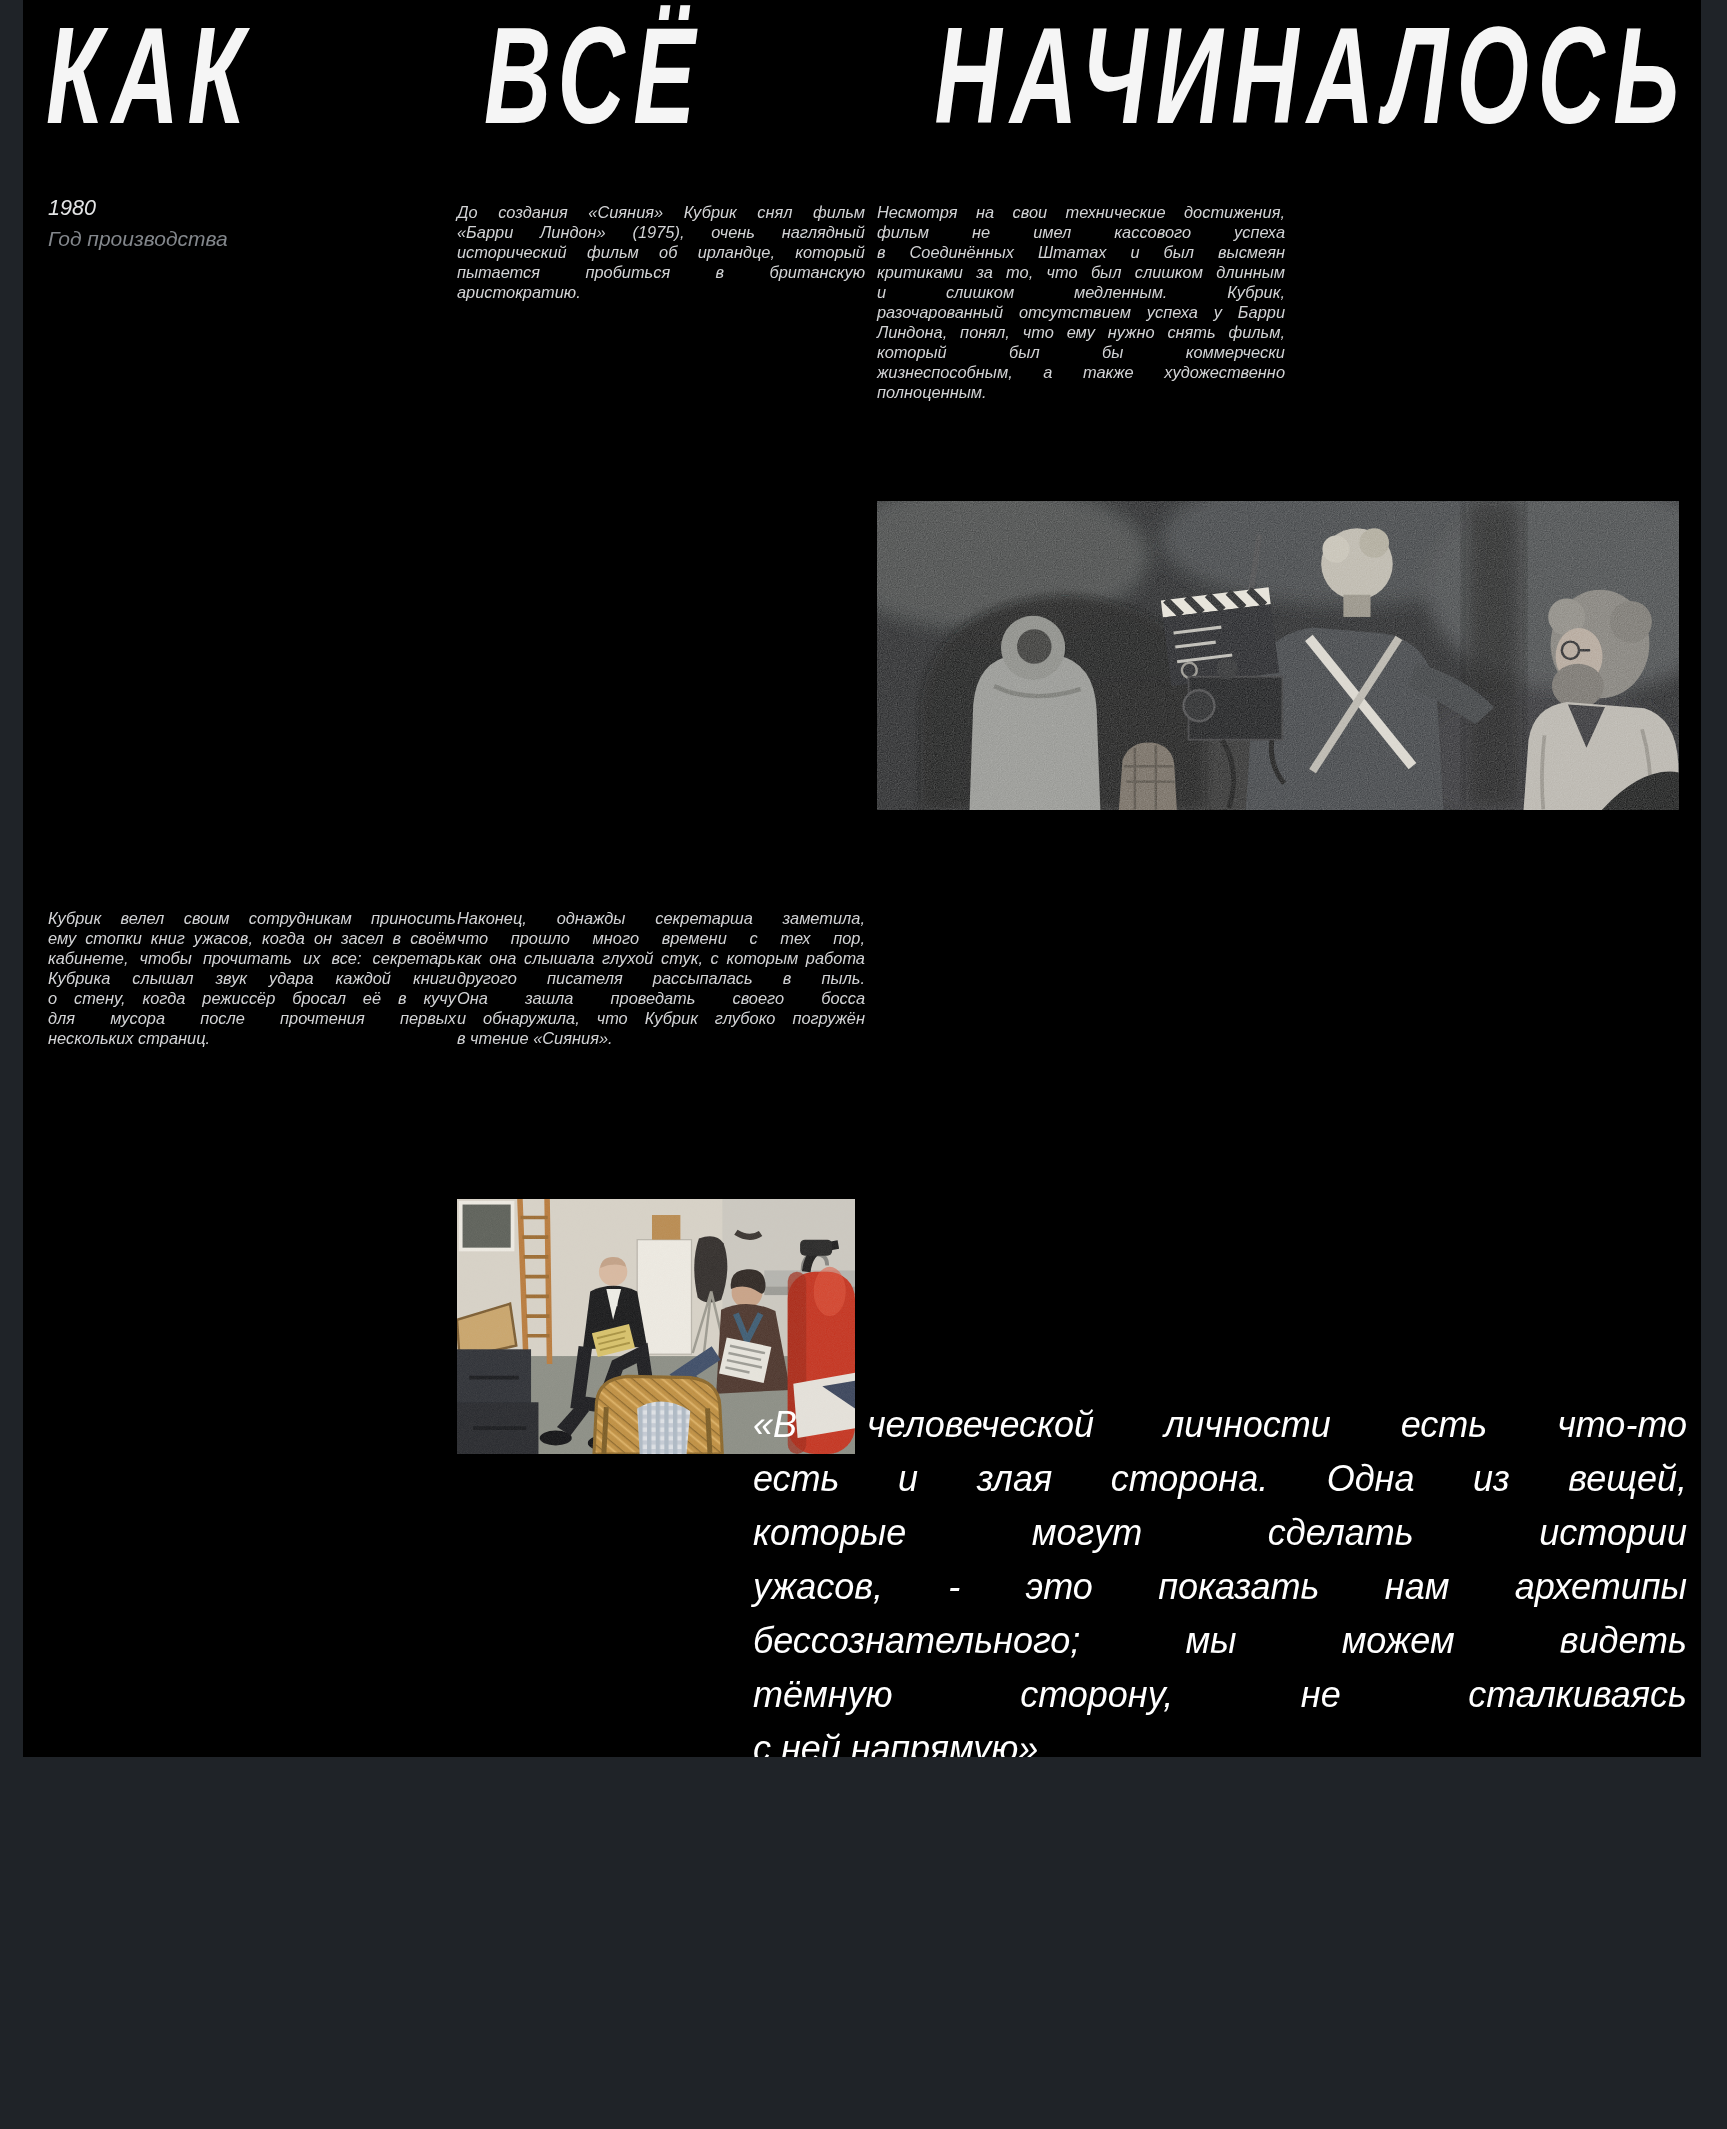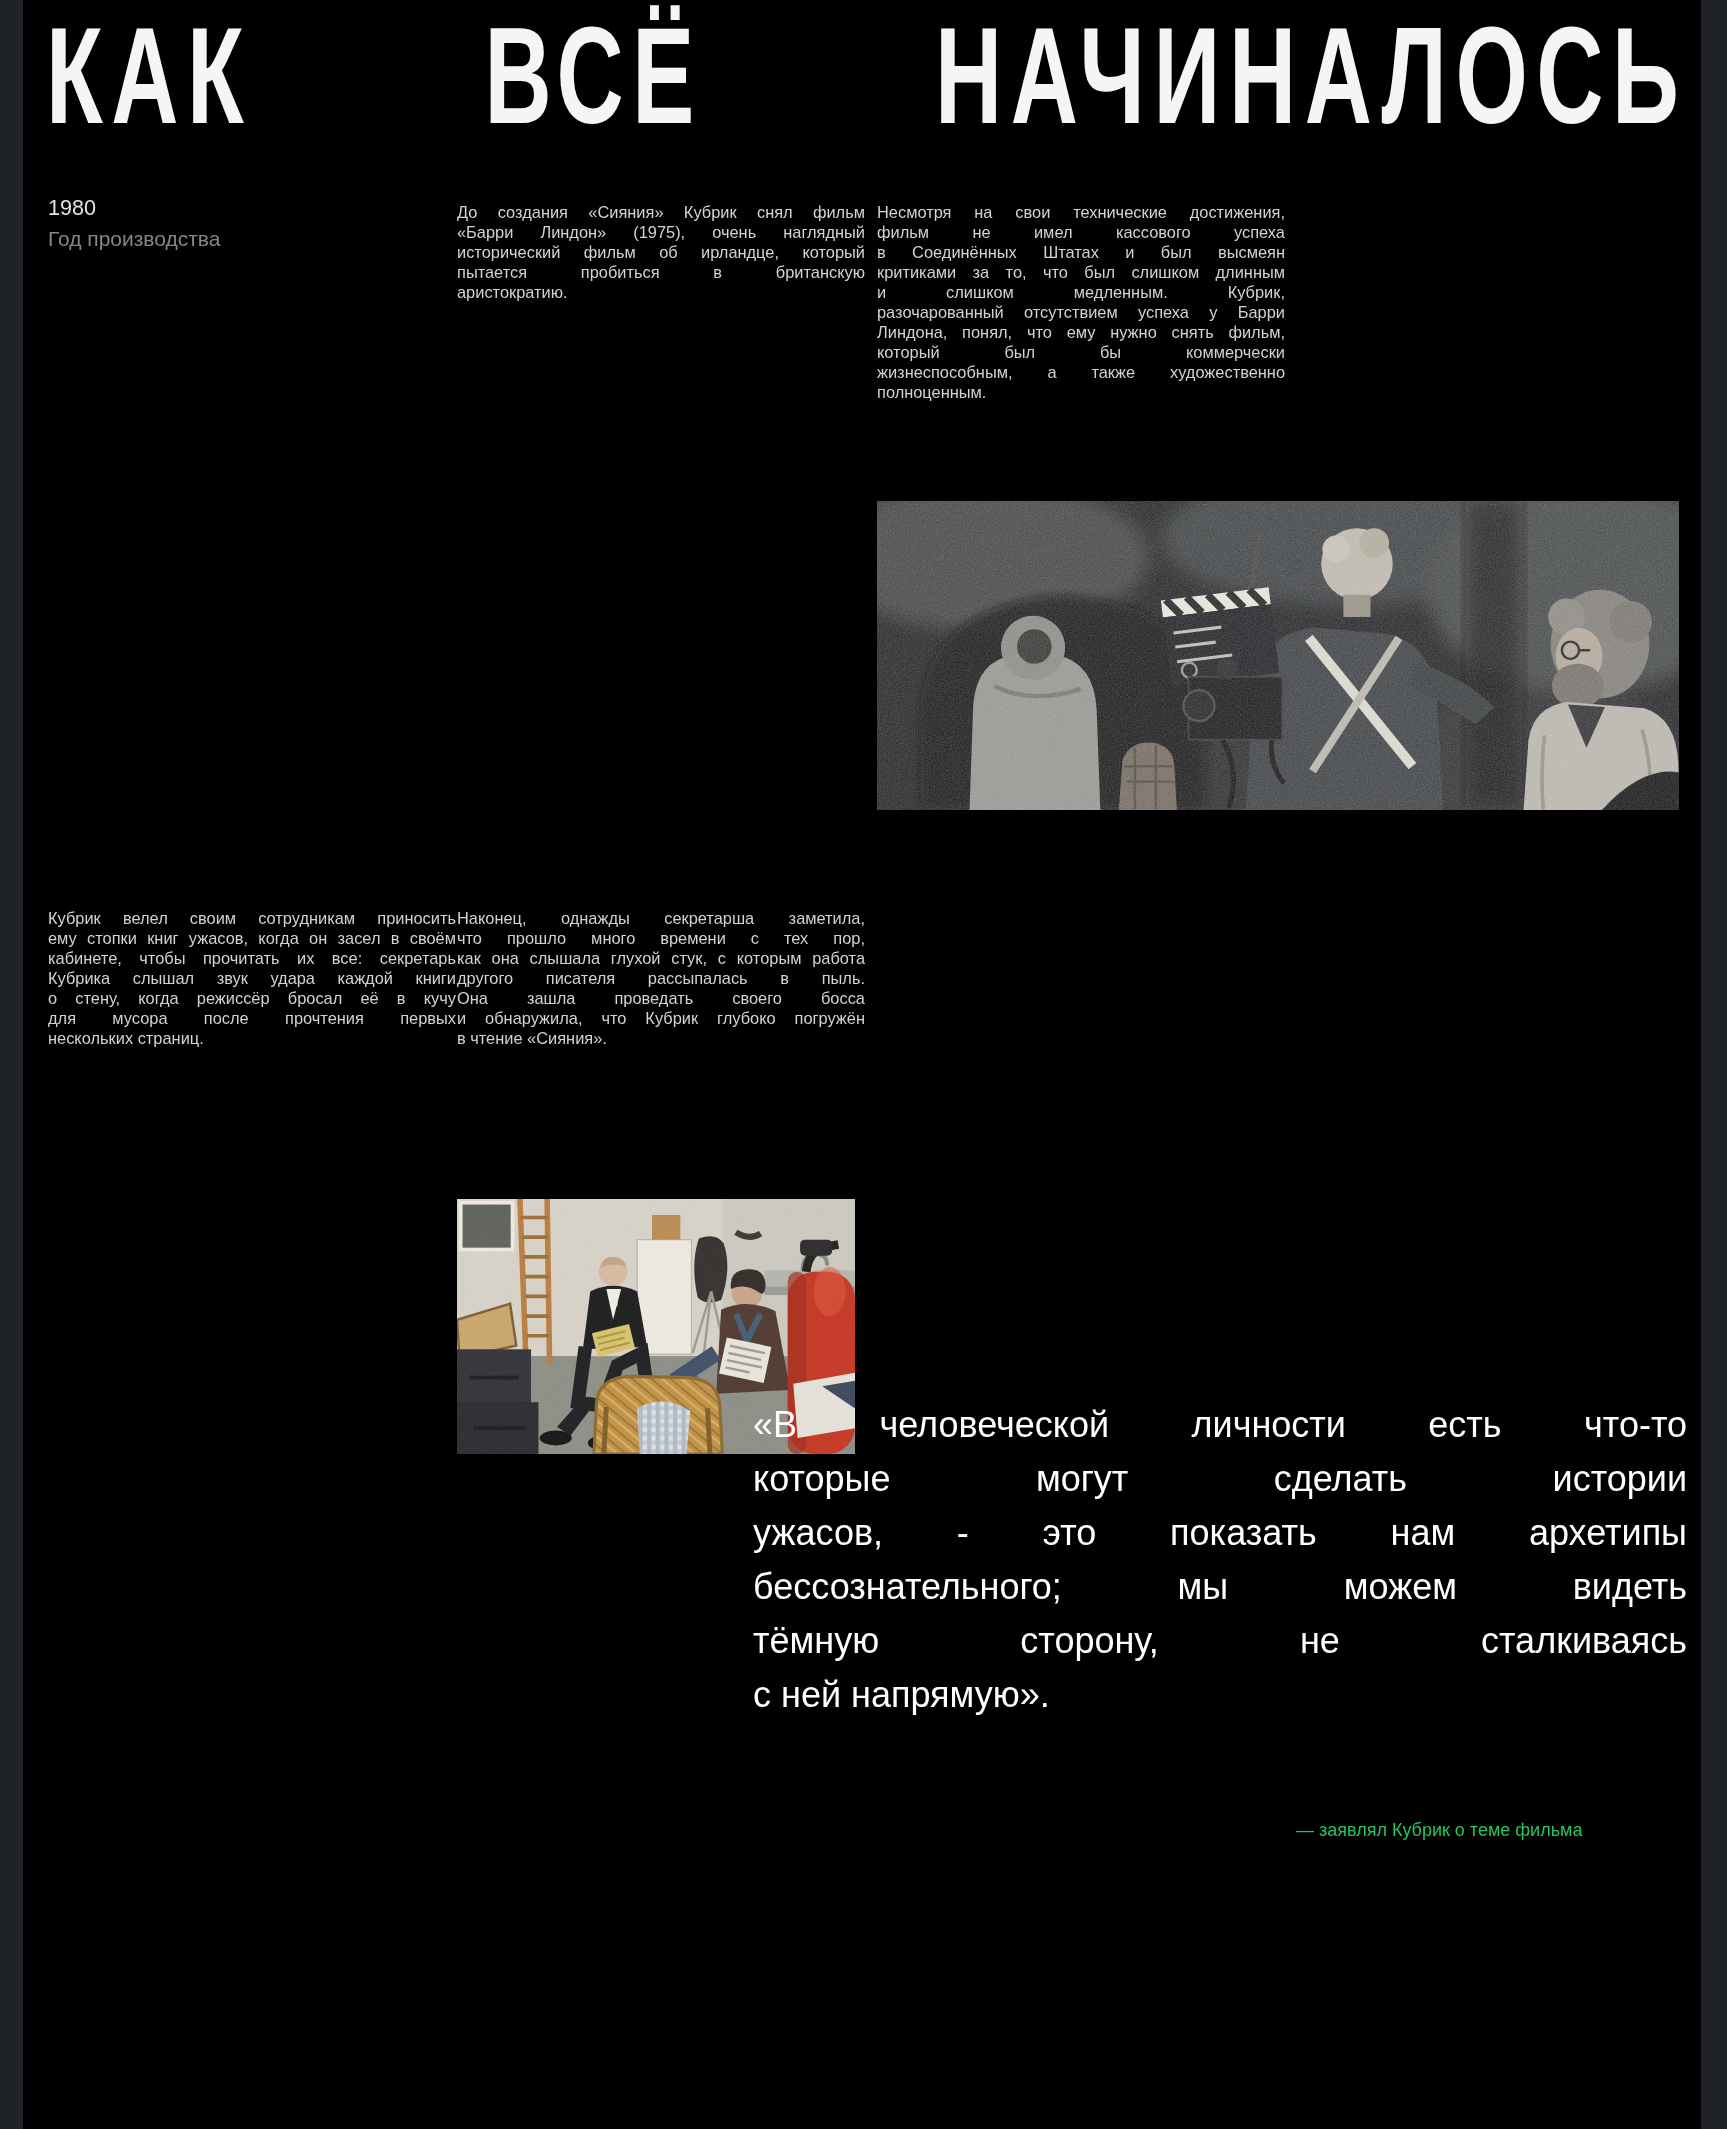--- a/index.html
+++ b/index.html
@@ -1,18 +1,18 @@
 <!DOCTYPE html>
 <html style="font-size:10px"><head>
 <meta charset="utf-8">
 <style>
   html,body{margin:0;padding:0;background:#1f2328;}
   *{box-sizing:border-box;}
   body{font-family:"Liberation Sans","DejaVu Sans",sans-serif;}
-  .stage{position:relative;width:1728px;height:2129px;background:#1f2328;overflow:hidden;}
+  .stage{position:relative;width:1728px;height:1757px;background:#1f2328;overflow:hidden;font-style:italic;}
   .canvas{position:absolute;left:23.4px;top:0;width:1678px;height:2129px;background:#000;}
   .gutter{position:absolute;top:0;height:2129px;background:#1f2328;}
   .gutter.left{left:0;width:23.4px;}
   .gutter.right{left:1702px;width:26px;}
 
   
   .title{position:absolute;left:46px;top:8px;width:1633px;display:flex;justify-content:space-between;color:#f5f5f5;z-index:3;}
   .tw{font-size:93px;line-height:1;font-weight:700;letter-spacing:8.6px;margin-right:-8.6px;transform:scaleY(1.48);transform-origin:50% 0;white-space:nowrap;}
 
   
@@ -264,20 +264,21 @@
         <rect x="556" y="66" width="52" height="26" rx="8" fill="#242424"></rect>
         <path d="M545,300 L645,282 L645,372 L552,388 Z" fill="#e6e3dc"></path>
         <path d="M592,304 L645,295 L645,340 Z" fill="#37425a"></path>
       </g>
       <rect width="645" height="414" filter="url(#noise2)" opacity="0.2"></rect>
     </svg>
   </div>
 
   <blockquote class="quote" style="margin:8px;">
       <div class="jl">«В&nbsp;человеческой личности есть&nbsp;что-то</div>
+      <div class="jl">есть&nbsp;и&nbsp;злая сторона. Одна из&nbsp;вещей,</div>
       <div class="jl">которые могут сделать истории</div>
       <div class="jl">ужасов, - это&nbsp;показать нам&nbsp;архетипы</div>
       <div class="jl">бессознательного; мы&nbsp;можем видеть</div>
       <div class="jl">тёмную сторону, не&nbsp;сталкиваясь</div>
       <div class="jl jl-last">с&nbsp;ней напрямую».</div>
     </blockquote>
   <div class="attribution">— заявлял Кубрик о теме фильма</div>
 </div>
 
 

